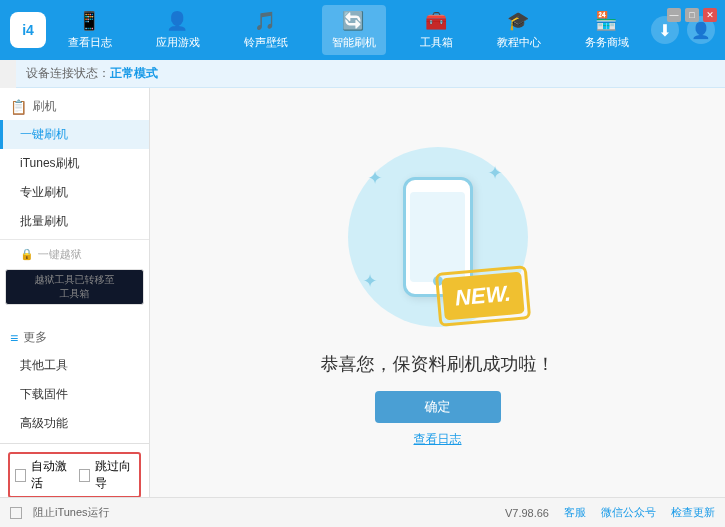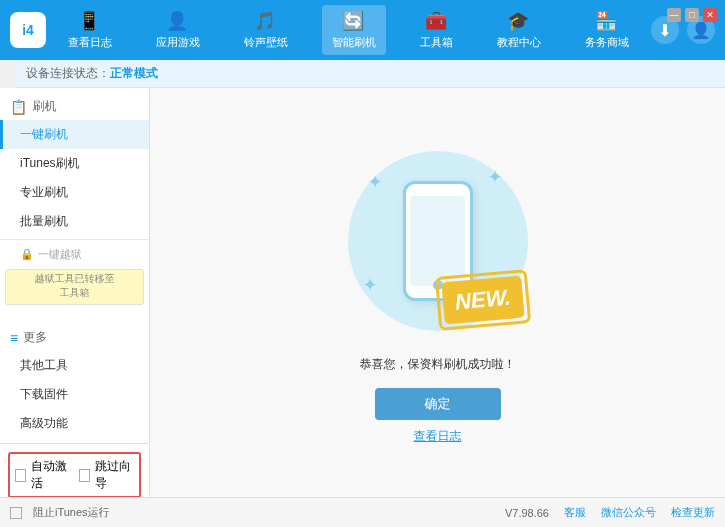--- a/index.html
+++ b/index.html
@@ -29,21 +29,21 @@
 
     
     .sidebar { width: 150px; background: white; border-right: 1px solid #e0e0e0; display: flex; flex-direction: column; overflow: hidden; }
     .sidebar-section { padding: 5px 0; }
     .sidebar-section-header { display: flex; align-items: center; gap: 5px; padding: 5px 10px; color: #666; font-size: 12px; }
     .sidebar-section-header .icon { font-size: 14px; color: #1a9be8; }
     .sidebar-item { padding: 6px 24px 6px 20px; cursor: pointer; font-size: 12px; color: #333; }
     .sidebar-item.active { background: #e6f3fb; color: #1a9be8; border-left: 3px solid #1a9be8; padding-left: 17px; }
     .sidebar-divider { height: 1px; background: #e8e8e8; margin: 3px 0; }
     .sidebar-disabled { padding: 4px 10px 4px 20px; color: #aaa; font-size: 11px; display: flex; align-items: center; gap: 4px; }
-    .sidebar-note { padding: 3px 8px; background: #fef9c3; border: 1px solid #e0e0e0; margin: 3px 5px; border-radius: 3px; font-size: 10px; color: #888; text-align: center; line-height: 1.4; font-family: Liberation Mono, monospace; }
+    .sidebar-note { padding: 3px 8px; background: #0f172a; border: 1px solid #e0e0e0; margin: 3px 5px; border-radius: 3px; font-size: 10px; color: #888; text-align: center; line-height: 1.4; }
     .sidebar-more-header { display: flex; align-items: center; gap: 5px; padding: 5px 10px; color: #666; font-size: 12px; }
     .sidebar-spacer { flex: 1; }
 
     
     .sidebar-bottom { border-top: 1px solid #e0e0e0; padding: 8px; }
     .auto-row { display: flex; align-items: center; gap: 5px; padding: 4px 0; border: 2px solid #e05050; border-radius: 3px; padding: 4px 5px; margin-bottom: 5px; }
     .checkbox { width: 13px; height: 13px; border: 1px solid #aaa; background: white; display: inline-block; cursor: pointer; }
 
     
     .content { flex: 1; background: #f8f8f8; display: flex; flex-direction: column; align-items: center; justify-content: center; position: relative; }
@@ -55,21 +55,21 @@
     .phone-screen { width: 55px; height: 90px; background: #e8f6fc; border-radius: 4px; }
     .phone-home { width: 10px; height: 10px; border-radius: 50%; background: #8dd0e8; position: absolute; bottom: 8px; }
     .sparkle { position: absolute; color: #8dd0e8; font-size: 18px; }
     .sparkle-1 { top: 20px; left: 20px; }
     .sparkle-2 { top: 15px; right: 25px; }
     .sparkle-3 { bottom: 35px; left: 15px; }
     .new-badge { position: absolute; bottom: 20px; right: 15px; background: #f0c030; color: white; font-size: 22px; font-weight: bold; padding: 8px 12px; border-radius: 5px; transform: rotate(-5deg); font-style: italic; }
     .new-badge::after { content: ''; position: absolute; top: -6px; left: -6px; right: -6px; bottom: -6px; border: 3px solid #f0c030; border-radius: 7px; }
 
     
-    .success-msg { font-size: 12px; color: #333; margin-bottom: 15px; }
+    .success-msg { font-size: 18px; color: #333; margin-bottom: 15px; }
 
     
     .btn-confirm { background: #4a9fd4; color: white; border: none; padding: 7px 50px; border-radius: 4px; font-size: 13px; cursor: pointer; display: block; margin: 0 auto 8px; }
     .btn-log { background: none; border: none; color: #1a9be8; font-size: 12px; cursor: pointer; text-decoration: underline; display: block; margin: 0 auto; }
 
     
     .footer { height: 30px; background: #f5f5f5; border-top: 1px solid #e0e0e0; display: flex; align-items: center; padding: 0 10px; justify-content: space-between; font-size: 11px; color: #666; }
     .footer-left { display: flex; align-items: center; gap: 11px; }
     .footer-right { display: flex; align-items: center; gap: 15px; }
     .footer-checkbox { width: 12px; height: 12px; border: 1px solid #aaa; display: inline-block; cursor: pointer; }

